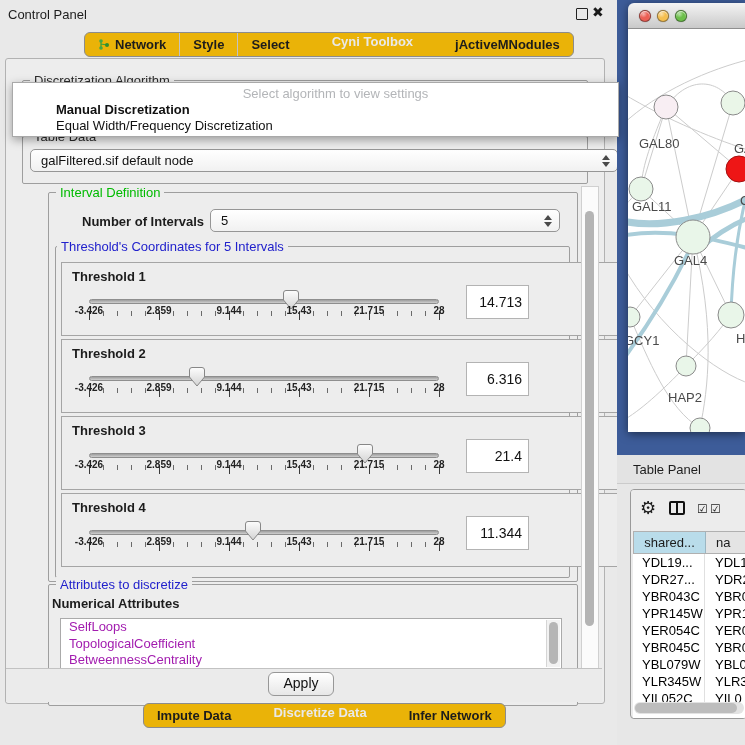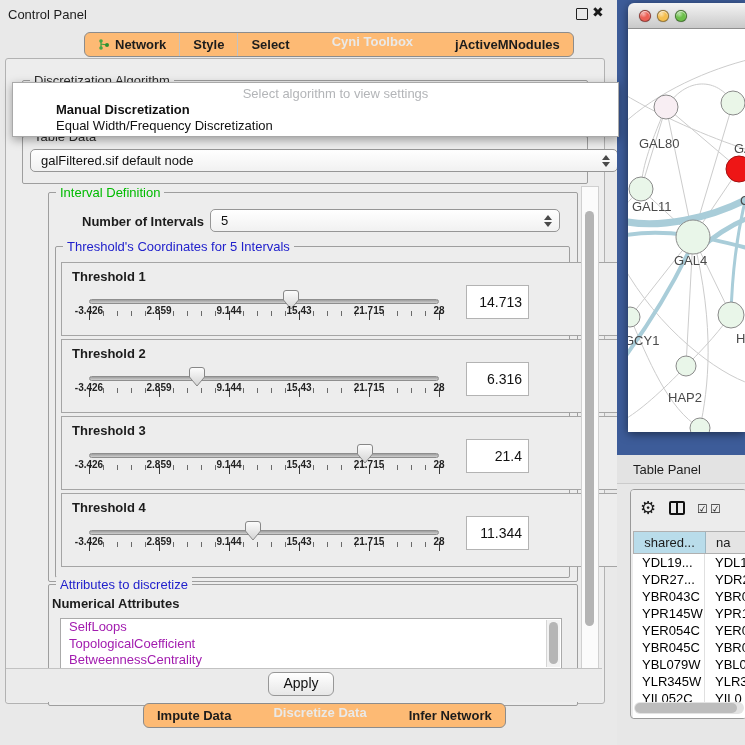--- a/index.html
+++ b/index.html
@@ -9,21 +9,21 @@
     font-family:"Liberation Sans","DejaVu Sans",sans-serif;
     -webkit-font-smoothing:antialiased;
   }
   .abs{position:absolute;}
   
   #cp-header{left:0;top:0;width:617px;height:28px;text-align:center;}
   #cp-title{left:8px;top:7px;font-size:13px;color:#1d1d1d;}
   #float-btn{left:576px;top:8px;width:10px;height:10px;border:1.6px solid #222;border-radius:1px;}
   #close-btn{left:592px;top:4px;font-size:14px;font-weight:bold;color:#1a1a1a;}
   
-  .tabbar{display:flex;background:#fdba74;border:1px solid #8c8c8c;border-radius:6px;height:23px;align-items:stretch;overflow:hidden;}
+  .tabbar{display:flex;background:#eab308;border:1px solid #8c8c8c;border-radius:6px;height:23px;align-items:stretch;overflow:hidden;}
   #top-tabbar{left:84px;top:32px;}
   #bottom-tabbar{left:143px;top:703px;}
   .tab{display:flex;align-items:center;gap:5px;padding:0 13px;font-size:13px;font-weight:bold;color:#1c1c1c;border-left:1px solid #c2c2c2;cursor:default;white-space:nowrap;}
   .tab:first-child{border-left:none;}
   .tab.sel{background:linear-gradient(#8d8d8d,#6e6e6e);color:#e9e9e9;border-left:none;border-radius:4px;margin:16px;align-items:flex-end;}
   .tab.sel + .tab{border-left:none;}
   
   #main-panel{left:5px;top:58px;width:598px;height:644px;background:#ededed;border:1px solid #b2b2b2;border-radius:3px;}
   .group{border:1px solid #9e9e9e;border-radius:2px;}
   .legend{position:absolute;font-size:13px;background:#ededed;padding:0 4px;white-space:nowrap;}
@@ -39,21 +39,21 @@
   #da-combo{left:28px;top:95px;width:556px;border-color:#7fa8d2;box-shadow:0 0 5px 2px rgba(95,155,225,.75);z-index:5;}
   #td-group{left:22px;top:136px;width:564px;height:46px;background:#ededed;}
   #td-legend{left:30px;top:129px;}
   #td-combo{left:30px;top:149px;width:588px;}
   
   #id-group{left:48px;top:192px;width:528px;height:388px;}
   #id-legend{left:56px;top:185px;}
   #noi-label{left:82px;top:214px;font-size:13px;font-weight:bold;color:#1c1c1c;}
   #noi-combo{left:210px;top:209px;width:350px;}
   #thr-group{left:55px;top:246px;width:513px;height:330px;}
-  #thr-legend{left:63px;top:239px;}
+  #thr-legend{left:57px;top:239px;}
   #thresholds-container{left:61px;top:262px;width:598px;}
   .th-panel{position:relative;height:74px;margin-bottom:3px;border:1px solid #a5a5a5;background:#ededed;box-sizing:border-box;}
   .th-title{position:absolute;left:10px;top:6px;font-size:13px;font-weight:bold;color:#1c1c1c;}
   .slider{position:absolute;left:27px;top:24px;width:350px;height:48px;}
   .track{position:absolute;left:0;top:12px;width:100%;height:5px;border-radius:3px;background:linear-gradient(#9d9d9d,#cfcfcf);border:1px solid #8e8e8e;box-sizing:border-box;}
   .handle{position:absolute;top:3px;width:16px;height:20px;transform:translateX(-50%);}
   .ticks{position:absolute;left:0;top:24px;width:100%;height:9px;}
   .tick{position:absolute;top:0;width:1px;height:5px;background:#6a6a6a;}
   .tick.major{height:9px;background:#3a3a3a;}
   .ticklabels{position:absolute;left:0;top:18px;width:100%;height:12px;}

